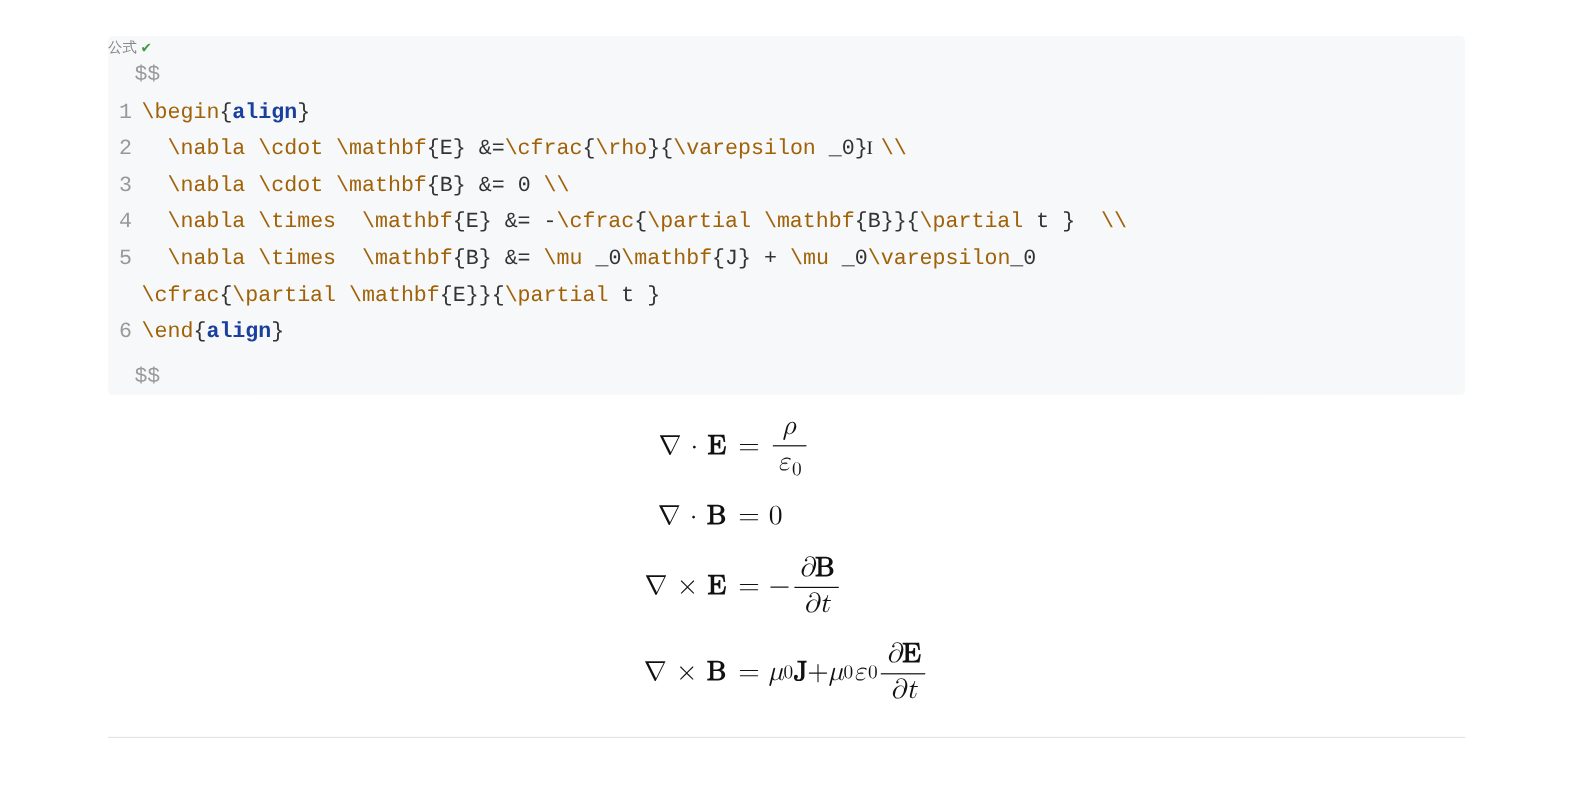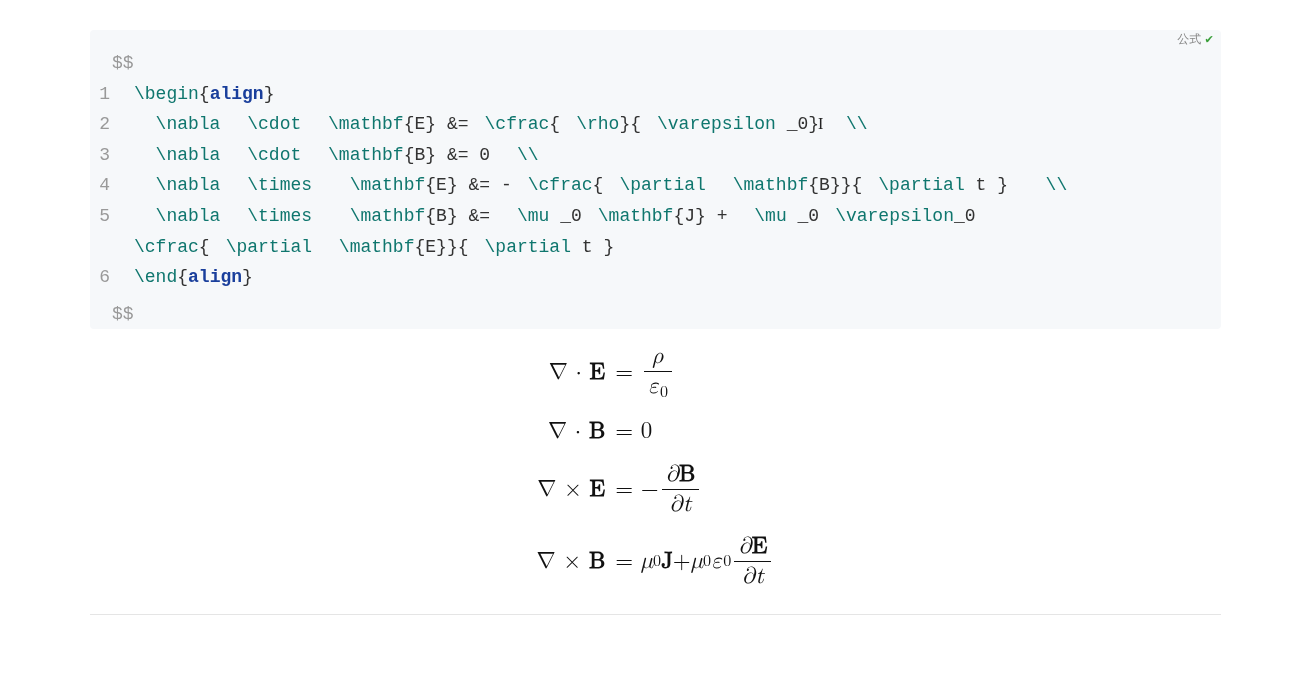--- a/index.html
+++ b/index.html
@@ -18,21 +18,20 @@
   .editor-block {
     background: #f6f8fa;
     border-radius: 4px;
     position: relative;
     font-family: "SFMono-Regular", Consolas, "Liberation Mono", Menlo, monospace;
     font-size: 18px;
     line-height: 1.7;
   }
   .badge-bar {
     display: flex;
-    justify-content: flex-end;
     align-items: center;
     padding: 2px 8px 0 0;
     gap: 4px;
     font-size: 12px;
     color: #888;
     height: 18px;
   }
   .check { color: #3a9f3a; font-size: 13px; }
   .delim {
     color: #999;
@@ -53,21 +52,21 @@
     padding-right: 8px;
     flex-shrink: 0;
     user-select: none;
   }
   .code-text {
     white-space: pre-wrap;
     word-break: break-all;
     flex: 1;
   }
   .continuation .gutter { color: transparent; }
-  .tok-cmd { color: #0f766e; margin-left: 16px; }
+  .tok-cmd { color: #a16207; }
   .tok-brace { color: #333; }
   .tok-env { color: #1a3f9c; font-weight: 700; }
   .tok-arg { color: #333; }
   .tok-op { color: #333; }
   .caret {
     display: inline-block;
     width: 0;
   }
   .caret::after {
     content: "I";

